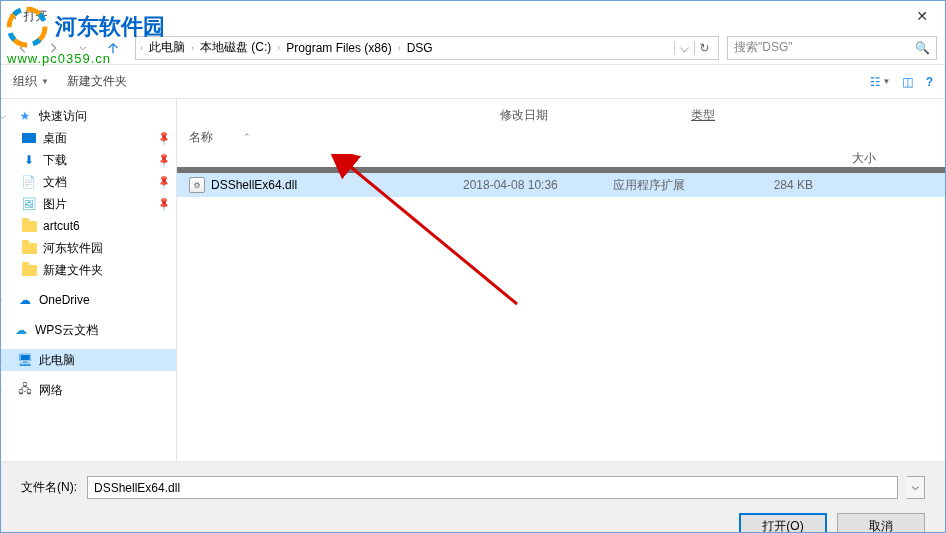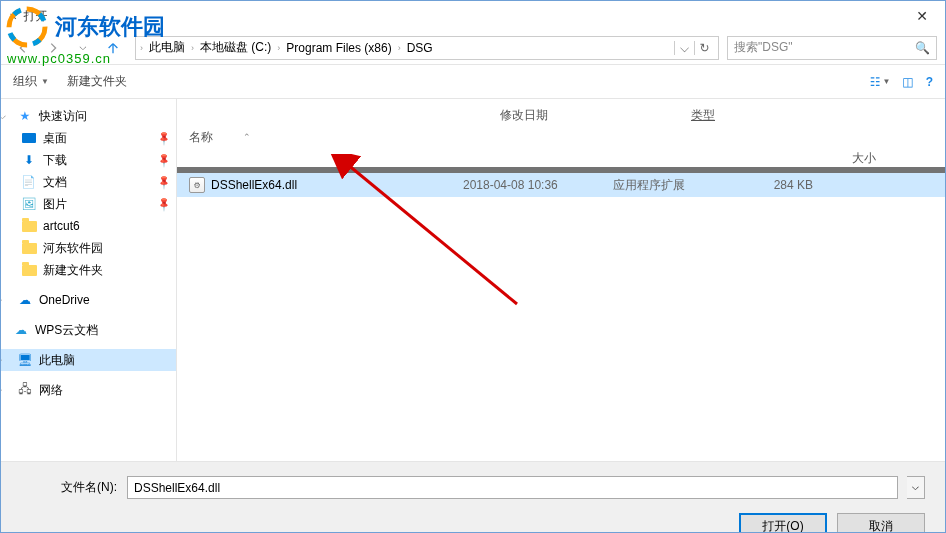--- a/index.html
+++ b/index.html
@@ -52,21 +52,21 @@
 .fl-row.selected { background: #cde8ff; }
 .fl-row .file-icon { width: 16px; height: 16px; border: 1px solid #999; border-radius: 2px; margin-right: 6px; background: linear-gradient(#fff,#eee); display: inline-flex; align-items: center; justify-content: center; font-size: 8px; color: #666; }
 .fl-row .fl-name { width: 252px; }
 .fl-row .fl-date { width: 150px; color: #666; }
 .fl-row .fl-type { width: 120px; color: #666; }
 .fl-row .fl-size { width: 80px; text-align: right; color: #666; }
 
 .arrow-annotation { position: absolute; top: 55px; left: 150px; pointer-events: none; }
 
 .bottom { border-top: 1px solid #e5e5e5; background: #f0f0f0; padding: 14px 20px; }
-.filename-row { display: flex; align-items: center; gap: 10px; margin-bottom: 14px; margin-left: 40px; }
+.filename-row { display: flex; align-items: center; gap: 10px; margin-bottom: 14px; }
 .filename-row label { font-size: 12px; }
 .filename-row input { flex: 1; height: 23px; border: 1px solid #aaa; padding: 0 6px; font-size: 12px; }
 .filename-row .combo-drop { width: 18px; height: 23px; border: 1px solid #aaa; border-left: none; display: flex; align-items: center; justify-content: center; font-size: 9px; background: #f5f5f5; cursor: pointer; margin-left: -1px; }
 .btn-row { display: flex; justify-content: flex-end; gap: 10px; }
 .btn { width: 88px; height: 26px; border: 1px solid #aaa; background: #e1e1e1; font-size: 12px; cursor: pointer; }
 .btn.primary { border: 2px solid #0078d7; background: #e1e1e1; }
 
 
 .ic-star { color: #3399ff; }
 .ic-desktop { background: #0078d7; width: 14px; height: 10px; border-radius: 1px; }

